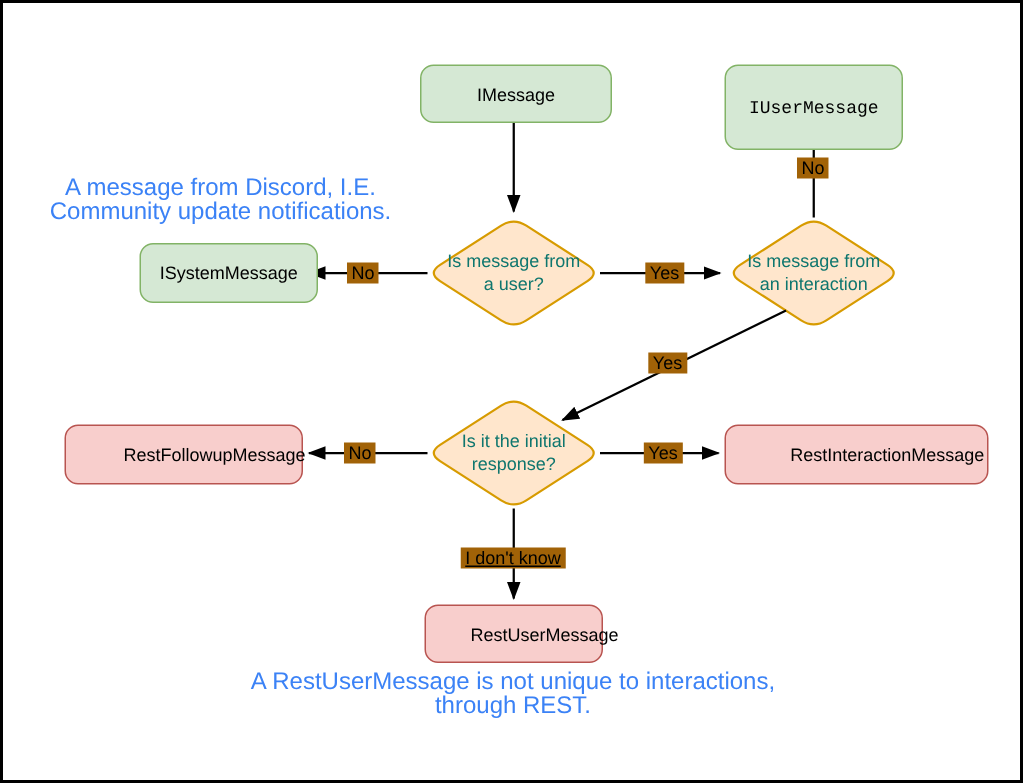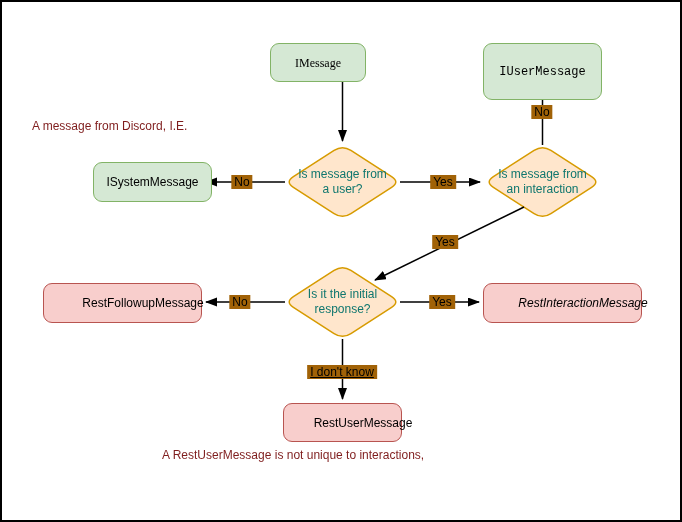--- a/index.html
+++ b/index.html
@@ -49,22 +49,23 @@
     position: absolute;
     transform: translate(-50%, -50%);
     background: #a16207;
     padding: 0 3px;
     font-size: 12px;
     color: #000000;
     white-space: nowrap;
   }
   .note {
     position: absolute;
-    font-size: 12px;
-    color: #7f1d1d;
+    text-align: center;
+    font-size: 16px;
+    color: #3b82f6;
     line-height: 16px;
     white-space: nowrap;
   }
 </style>
 </head>
 <body>
 
 <div class="canvas">
 
   <svg class="layer" viewBox="0 0 682 522">
@@ -81,29 +82,29 @@
     <line x1="340.5" y1="80" x2="340.5" y2="139" stroke="#000" stroke-width="1.5" marker-end="url(#arr)"></line>
     <line x1="283" y1="180" x2="204" y2="180" stroke="#000" stroke-width="1.5" marker-end="url(#arr)"></line>
     <line x1="398" y1="180" x2="478" y2="180" stroke="#000" stroke-width="1.5" marker-end="url(#arr)"></line>
     <line x1="540.5" y1="143" x2="540.5" y2="84" stroke="#000" stroke-width="1.5" marker-end="url(#arr)"></line>
     <line x1="522" y1="205" x2="373" y2="278" stroke="#000" stroke-width="1.5" marker-end="url(#arr)"></line>
     <line x1="283" y1="300" x2="204" y2="300" stroke="#000" stroke-width="1.5" marker-end="url(#arr)"></line>
     <line x1="398" y1="300" x2="477" y2="300" stroke="#000" stroke-width="1.5" marker-end="url(#arr)"></line>
     <line x1="340.5" y1="337" x2="340.5" y2="397" stroke="#000" stroke-width="1.5" marker-end="url(#arr)"></line>
   </svg>
 
-  <div class="node green" style="left:268px; top:41px; width:96px; height:39px;font-family:Liberation Serif, serif;">IMessage</div>
+  <div class="node green" style="left:278px; top:41px; width:128px; height:39px;">IMessage</div>
 
   <div class="node green" style="left:481px; top:41px; width:119px; height:57px;font-family:Liberation Mono, monospace;">IUserMessage</div>
 
   <div class="node green" style="left:81px; top:160px; width:119px; height:40px;margin-left:10px;">ISystemMessage</div>
 
   <div class="node red" style="left:41px; top:281px; width:159px; height:40px;">RestFollowupMessage</div>
 
-  <div class="node red" style="left:481px; top:281px; width:159px; height:40px;font-style:italic;">RestInteractionMessage</div>
+  <div class="node red" style="left:481px; top:281px; width:176px; height:40px;">RestInteractionMessage</div>
 
   <div class="node red" style="left:281px; top:401px; width:119px; height:39px;">RestUserMessage</div>
 
   <div class="diamond-label" style="left:283px; top:143px; width:115px; height:74px;">
     <div>Is message from</div>
     <div>a user?</div>
   </div>
 
   <div class="diamond-label" style="left:483px; top:143px; width:115px; height:74px;">
     <div>Is message from</div>
@@ -124,19 +125,21 @@
   <span class="edge-label" style="left:443px; top:240px;">Yes</span>
 
   <span class="edge-label" style="left:238px; top:300px;">No</span>
 
   <span class="edge-label" style="left:440px; top:300px;">Yes</span>
 
   <span class="edge-label" style="left:340px; top:370px;text-decoration:underline;">I don't know</span>
 
   <div class="note" style="left:30px; top:116px; width:230px;">
     <div>A message from Discord, I.E.</div>
+    <div>Community update notifications.</div>
   </div>
 
   <div class="note" style="left:160px; top:445px; width:360px;">
     <div>A RestUserMessage is not unique to interactions,</div>
+    <div>through REST.</div>
   </div>
 
 </div>
 
 </body></html>

